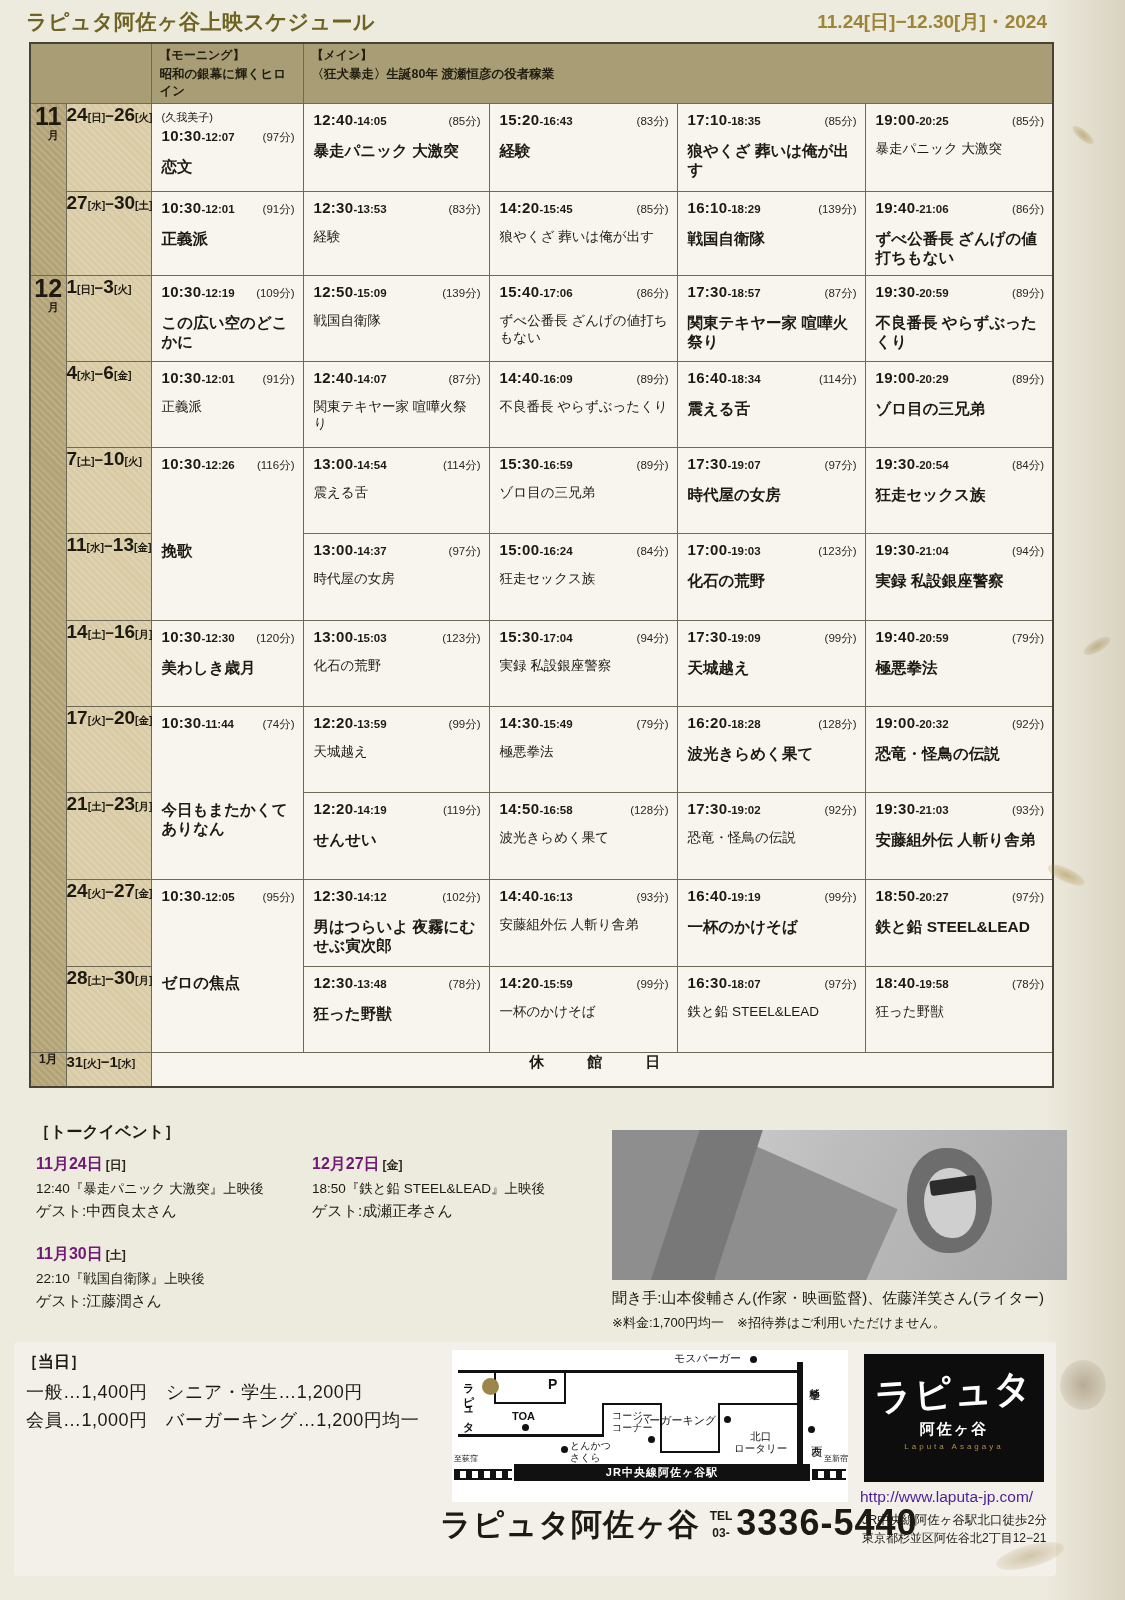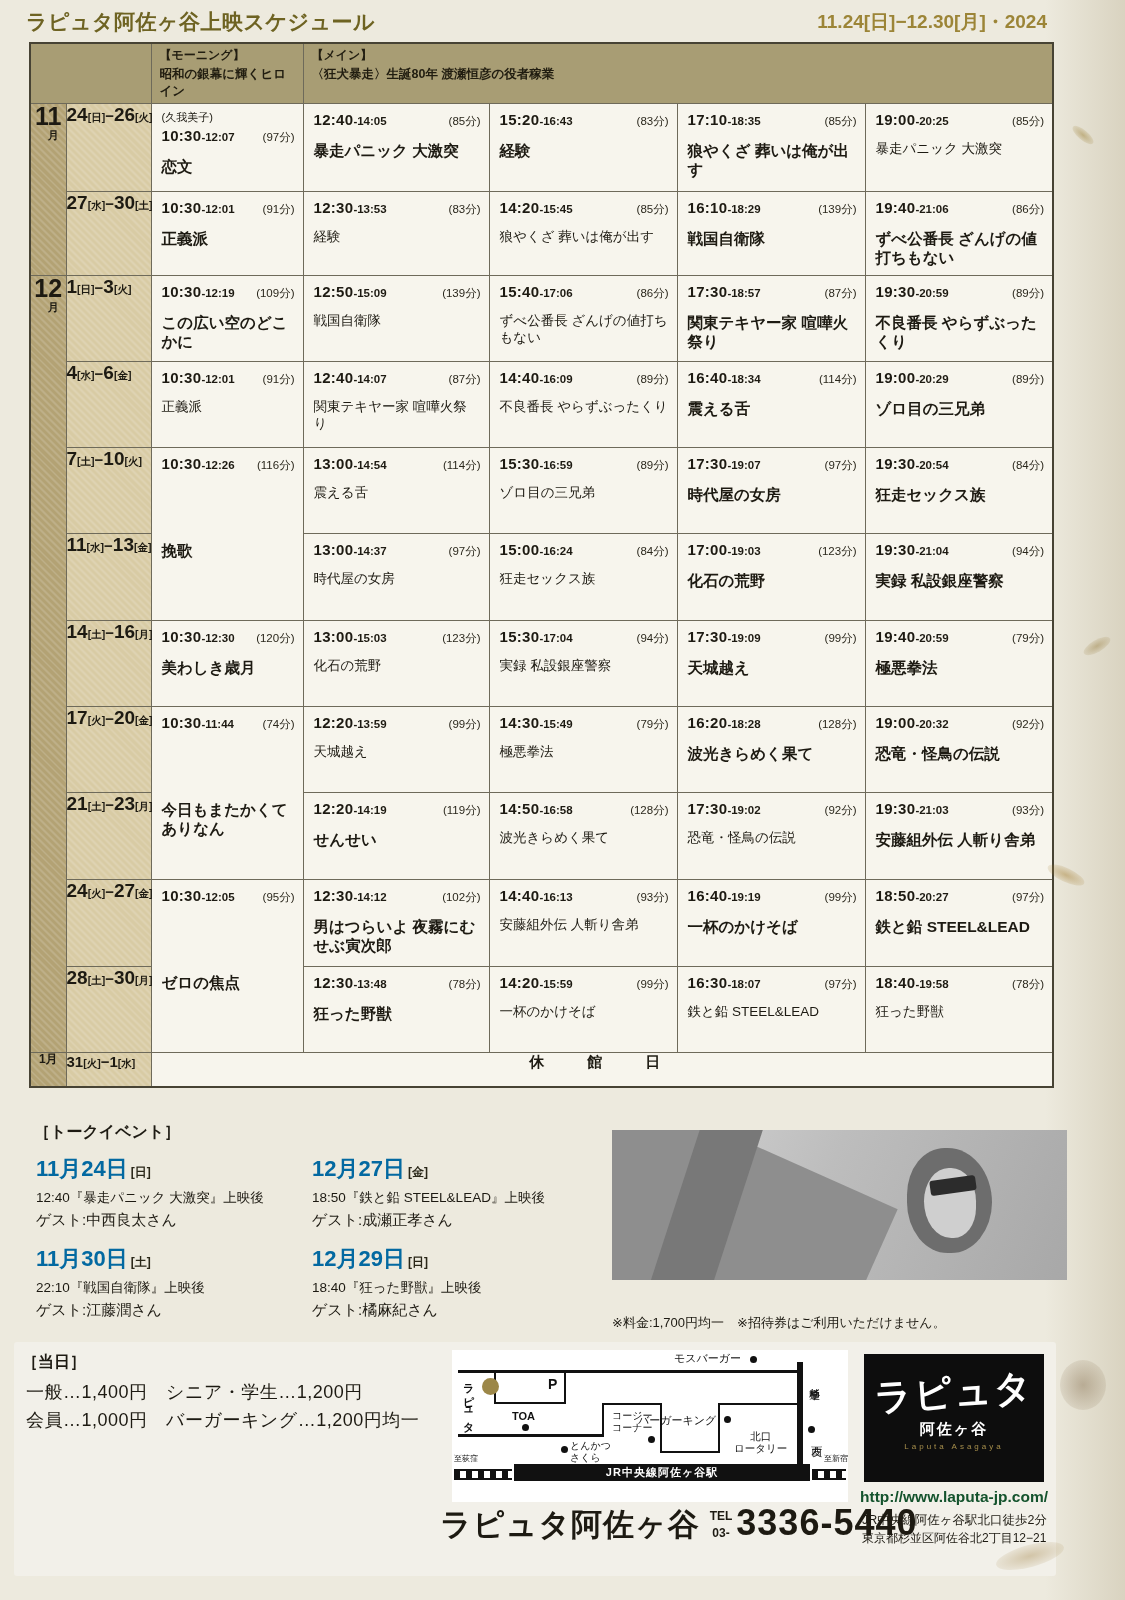--- a/index.html
+++ b/index.html
@@ -48,21 +48,21 @@
   .sp2 .ti{margin-top:56px;}
   .closed{background:#f7f5ed;text-align:center;vertical-align:middle;font-size:15px;font-weight:bold;letter-spacing:14px;}
 
   .notice{position:absolute;top:1086px;right:74px;font-size:13px;font-weight:bold;color:#14120c;}
 
   
   .talk-title{position:absolute;left:34px;top:1122px;font-size:16px;font-weight:bold;}
   .ev{position:absolute;width:270px;}
   .ev0{left:36px;top:1154px;}  .ev1{left:312px;top:1154px;}
   .ev2{left:36px;top:1244px;}  .ev3{left:312px;top:1244px;}
-  .evd{font-size:22px;font-weight:bold;color:#0369a1;}
+  .evd{font-size:16px;font-weight:bold;color:#701a75;}
   .evw{font-size:12px;font-weight:bold;color:#2a2718;margin-left:3px;}
   .evs{font-size:13.5px;margin-top:5px;}
   .evg{font-size:15px;margin-top:4px;}
 
   
   .photo{position:absolute;left:612px;top:1130px;width:455px;height:150px;overflow:hidden;
          background:linear-gradient(115deg,#d6d6d6 0%,#bdbdbd 45%,#a8a8a8 100%);}
   .ph-band{position:absolute;left:-40px;top:10px;width:300px;height:190px;background:#8e8e8e;transform:rotate(24deg);}
   .ph-band2{position:absolute;left:60px;top:-30px;width:60px;height:240px;background:#787878;transform:rotate(18deg);}
   .ph-head{position:absolute;left:295px;top:18px;width:85px;height:105px;border-radius:46% 54% 50% 50%;background:#6d6d6d;}
@@ -100,21 +100,21 @@
   .tel-blk{margin:0 4px 0 10px;text-align:center;line-height:1.05;align-self:center;}
   .tel-l{font-size:12px;font-weight:bold;}
   .tel-n{font-size:36px;font-weight:bold;letter-spacing:1px;}
 
   
   .logo{position:absolute;left:864px;top:1354px;width:180px;height:128px;background:#0d0d0d;color:#fff;
         text-align:center;overflow:hidden;}
   .lg-main{font-size:37px;font-weight:bold;margin-top:14px;transform:rotate(-4deg);letter-spacing:2px;}
   .lg-sub{font-size:15px;font-weight:bold;margin-top:2px;letter-spacing:2px;}
   .lg-rom{font-size:8px;color:#a78f4c;letter-spacing:3px;margin-top:3px;}
-  .url{position:absolute;left:860px;top:1488px;font-size:15.5px;font-weight:bold;color:#14532d;}
+  .url{position:absolute;left:860px;top:1488px;font-size:15.5px;font-weight:normal;color:#4c1d95;}
   .access{position:absolute;left:862px;top:1512px;font-size:12.5px;}
   .addr{position:absolute;left:862px;top:1530px;font-size:12px;}
 </style>
 </head>
 <body>
 
 <div class="page">
   <div class="edge"></div>
 
   <div class="hd-title">ラピュタ阿佐ヶ谷上映スケジュール</div>
@@ -633,34 +633,30 @@
   <div class="ev ev1">
     <span class="evd">12月27日</span><span class="evw">[金]</span>
     <div class="evs">18:50『鉄と鉛 STEEL&amp;LEAD』上映後</div>
     <div class="evg">ゲスト:成瀬正孝さん</div>
   </div>
   <div class="ev ev2">
     <span class="evd">11月30日</span><span class="evw">[土]</span>
     <div class="evs">22:10『戦国自衛隊』上映後</div>
     <div class="evg">ゲスト:江藤潤さん</div>
   </div>
-  <div class="ev ev3">
-    <span class="evd">12月29日</span><span class="evw">[日]</span>
-    <div class="evs">18:40『狂った野獣』上映後</div>
-    <div class="evg">ゲスト:橘麻紀さん</div>
-  </div>
 
   <div class="photo">
     <div class="ph-band"></div>
       <div class="ph-band2"></div>
     <div class="ph-head"></div>
       <div class="ph-face"></div>
     <div class="ph-glass"></div>
     <div class="ph-shirt"></div>
   </div>
+  <div class="cap1">聞き手:山本俊輔さん(作家・映画監督)、佐藤洋笑さん(ライター)</div>
   <div class="cap2">※料金:1,700円均一　※招待券はご利用いただけません。</div>
 
   <div class="panel"></div>
 
   <div class="td-title">［当日］</div>
   <div class="td-l1">一般…1,400円　シニア・学生…1,200円</div>
   <div class="td-l2">会員…1,000円　バーガーキング…1,200円均一</div>
 
   <div class="map">
     <div class="rd" style="left:6px;top:20px;width:342px;height:3px"></div>

